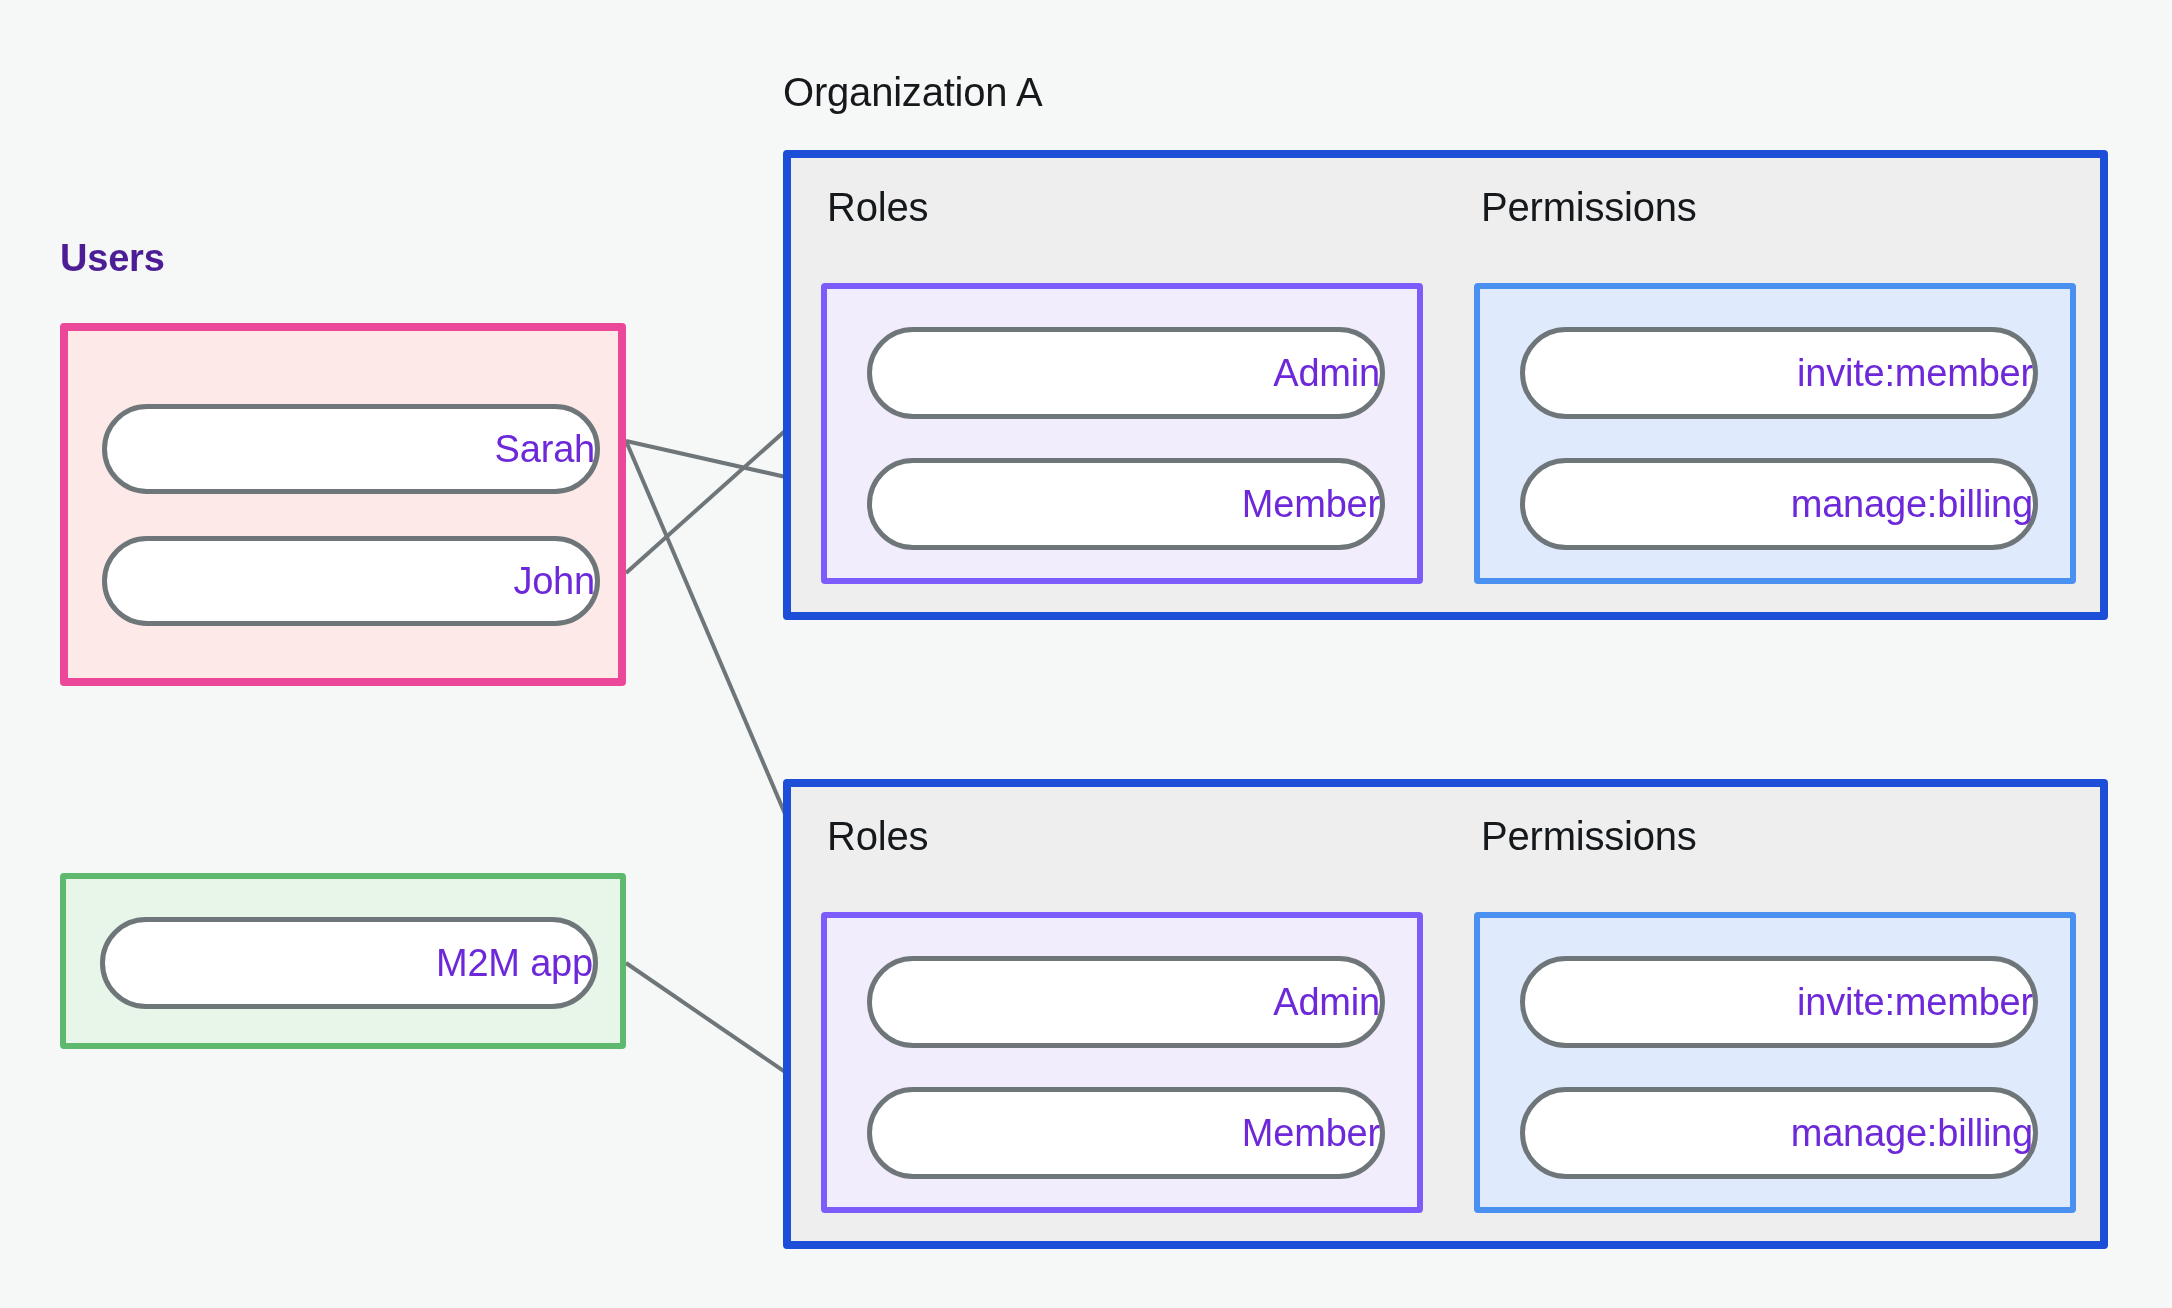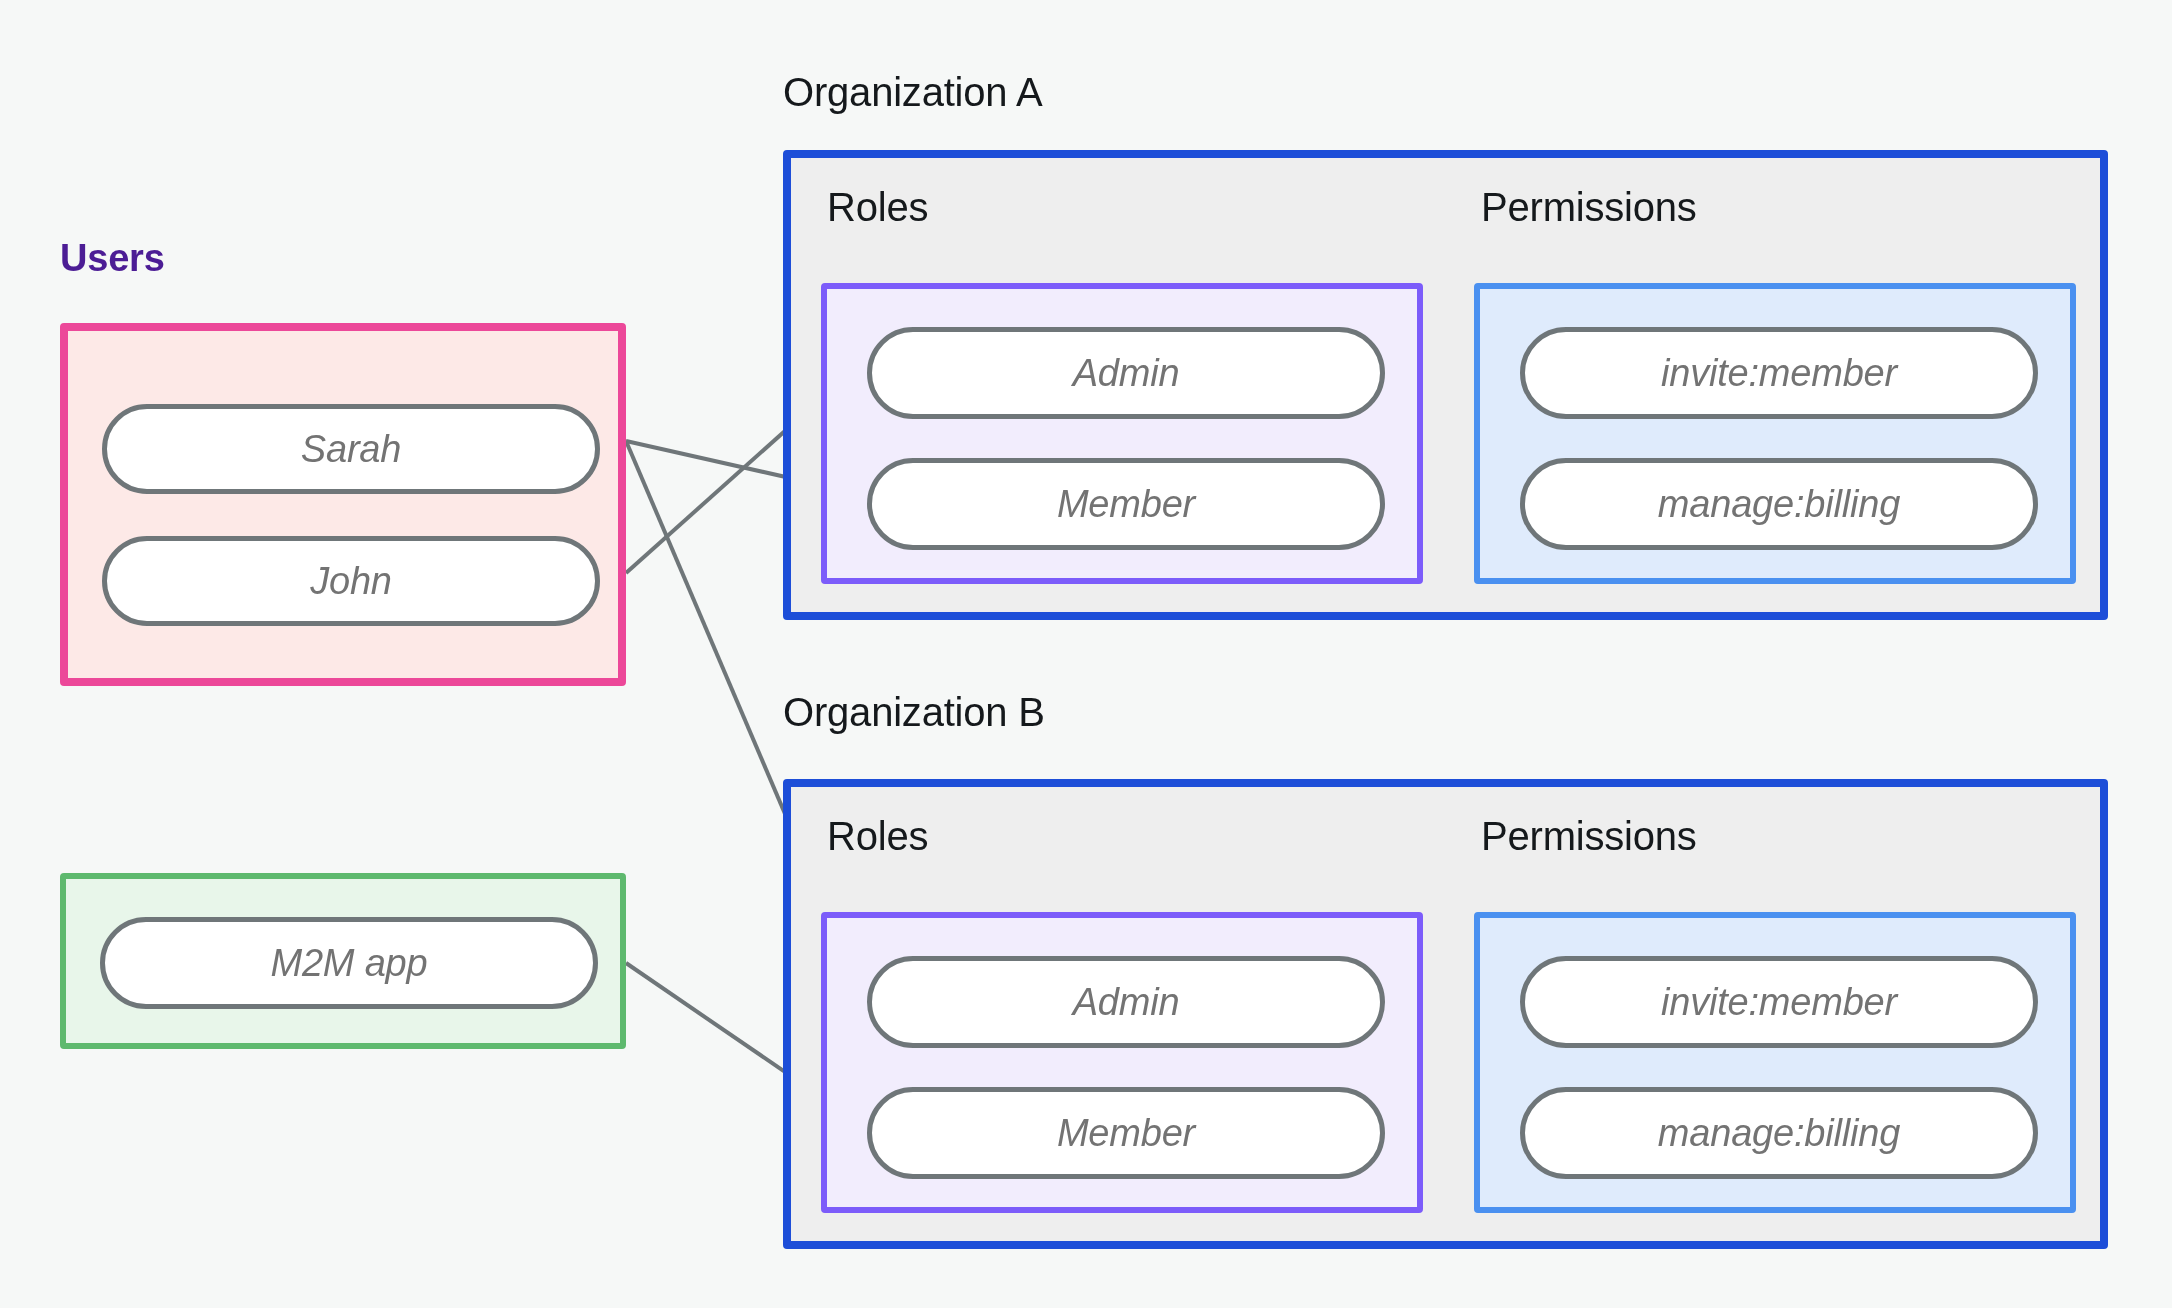--- a/index.html
+++ b/index.html
@@ -53,26 +53,25 @@
   .box-perms     { border: 6px solid #4a90f0; background: #dfebfc; }
   
   .node {
     position: absolute;
     box-sizing: border-box;
     background: #ffffff;
     border: 5px solid #6f7679;
     border-radius: 999px;
     display: flex;
     align-items: center;
-    justify-content: center;
+    justify-content: flex-end;
     font-size: 38px;
-    color: #737373;
+    color: #6d28d9;
     letter-spacing: -0.2px;
     white-space: nowrap;
-    font-style: italic;
   }
   
   #edges {
     position: absolute;
     left: 0; top: 0;
     width: 2172px;
     height: 1308px;
     pointer-events: none;
   }
   #edges line { stroke: #6f7679; stroke-width: 4; }
@@ -145,21 +144,20 @@
     <div class="box box-perms" style="left:683px; top:125px; width:602px; height:301px;">
       <div class="node" style="left:40px; top:38px; width:518px; height:92px;">
         <span>invite:member</span>
       </div>
       <div class="node" style="left:40px; top:169px; width:518px; height:92px;">
         <span>manage:billing</span>
       </div>
     </div>
   </div>
 
-  <div class="org-title" style="left:783px; top:690px;">Organization B</div>
 
   <div class="box box-org" style="left:783px; top:779px; width:1325px; height:470px;">
 
     <div class="group-title" style="left:36px; top:27px;">Roles</div>
     <div class="group-title" style="left:690px; top:27px;">Permissions</div>
 
     <div class="box box-roles" style="left:30px; top:125px; width:602px; height:301px;">
       <div class="node" style="left:40px; top:38px; width:518px; height:92px;">
         <span>Admin</span>
       </div>

